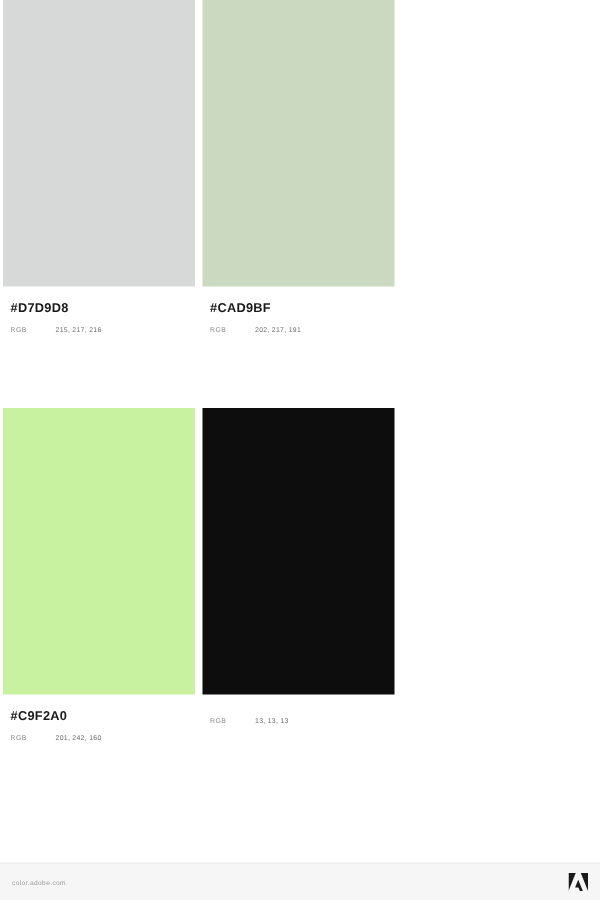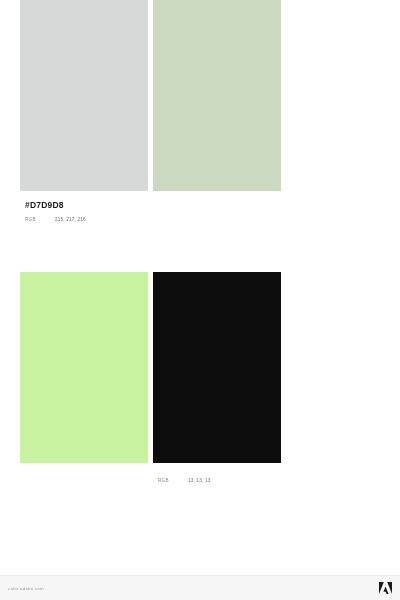--- a/index.html
+++ b/index.html
@@ -18,21 +18,21 @@
   .palette {
     position: absolute;
     left: 0;
     top: 0;
     width: 400px;
   }
 
   .swatch-row {
     display: flex;
     gap: 5px;
-    padding: 0 20px;
+    padding: 0 2px;
     box-sizing: border-box;
     width: 400px;
   }
 
   .swatch-cell {
     width: 128px;
     flex: 0 0 128px;
     display: flex;
     flex-direction: column;
   }
@@ -122,31 +122,45 @@
         <div class="swatch-hex">#D7D9D8</div>
         <div class="swatch-rgb-line">
           <span class="rgb-label">RGB</span>
           <span class="rgb-values">215, 217, 216</span>
         </div>
       </div>
     </div>
 
     <div class="swatch-cell">
       <div class="swatch-chip" style="background:#CAD9BF"></div>
+      <div class="swatch-info">
+        <div class="swatch-hex">#CAD9BF</div>
+        <div class="swatch-rgb-line">
+          <span class="rgb-label">RGB</span>
+          <span class="rgb-values">202, 217, 191</span>
+        </div>
+      </div>
     </div>
 
 
   </div>
 
   <div class="row-gap"></div>
 
   <div class="swatch-row">
 
     <div class="swatch-cell">
       <div class="swatch-chip" style="background:#C9F2A0"></div>
+      <div class="swatch-info">
+        <div class="swatch-hex">#C9F2A0</div>
+        <div class="swatch-rgb-line">
+          <span class="rgb-label">RGB</span>
+          <span class="rgb-values">201, 242, 160</span>
+        </div>
+      </div>
     </div>
 
     <div class="swatch-cell">
       <div class="swatch-chip" style="background:#0D0D0D"></div>
       <div class="swatch-info">
         <div class="swatch-rgb-line">
           <span class="rgb-label">RGB</span>
           <span class="rgb-values">13, 13, 13</span>
         </div>
       </div>

